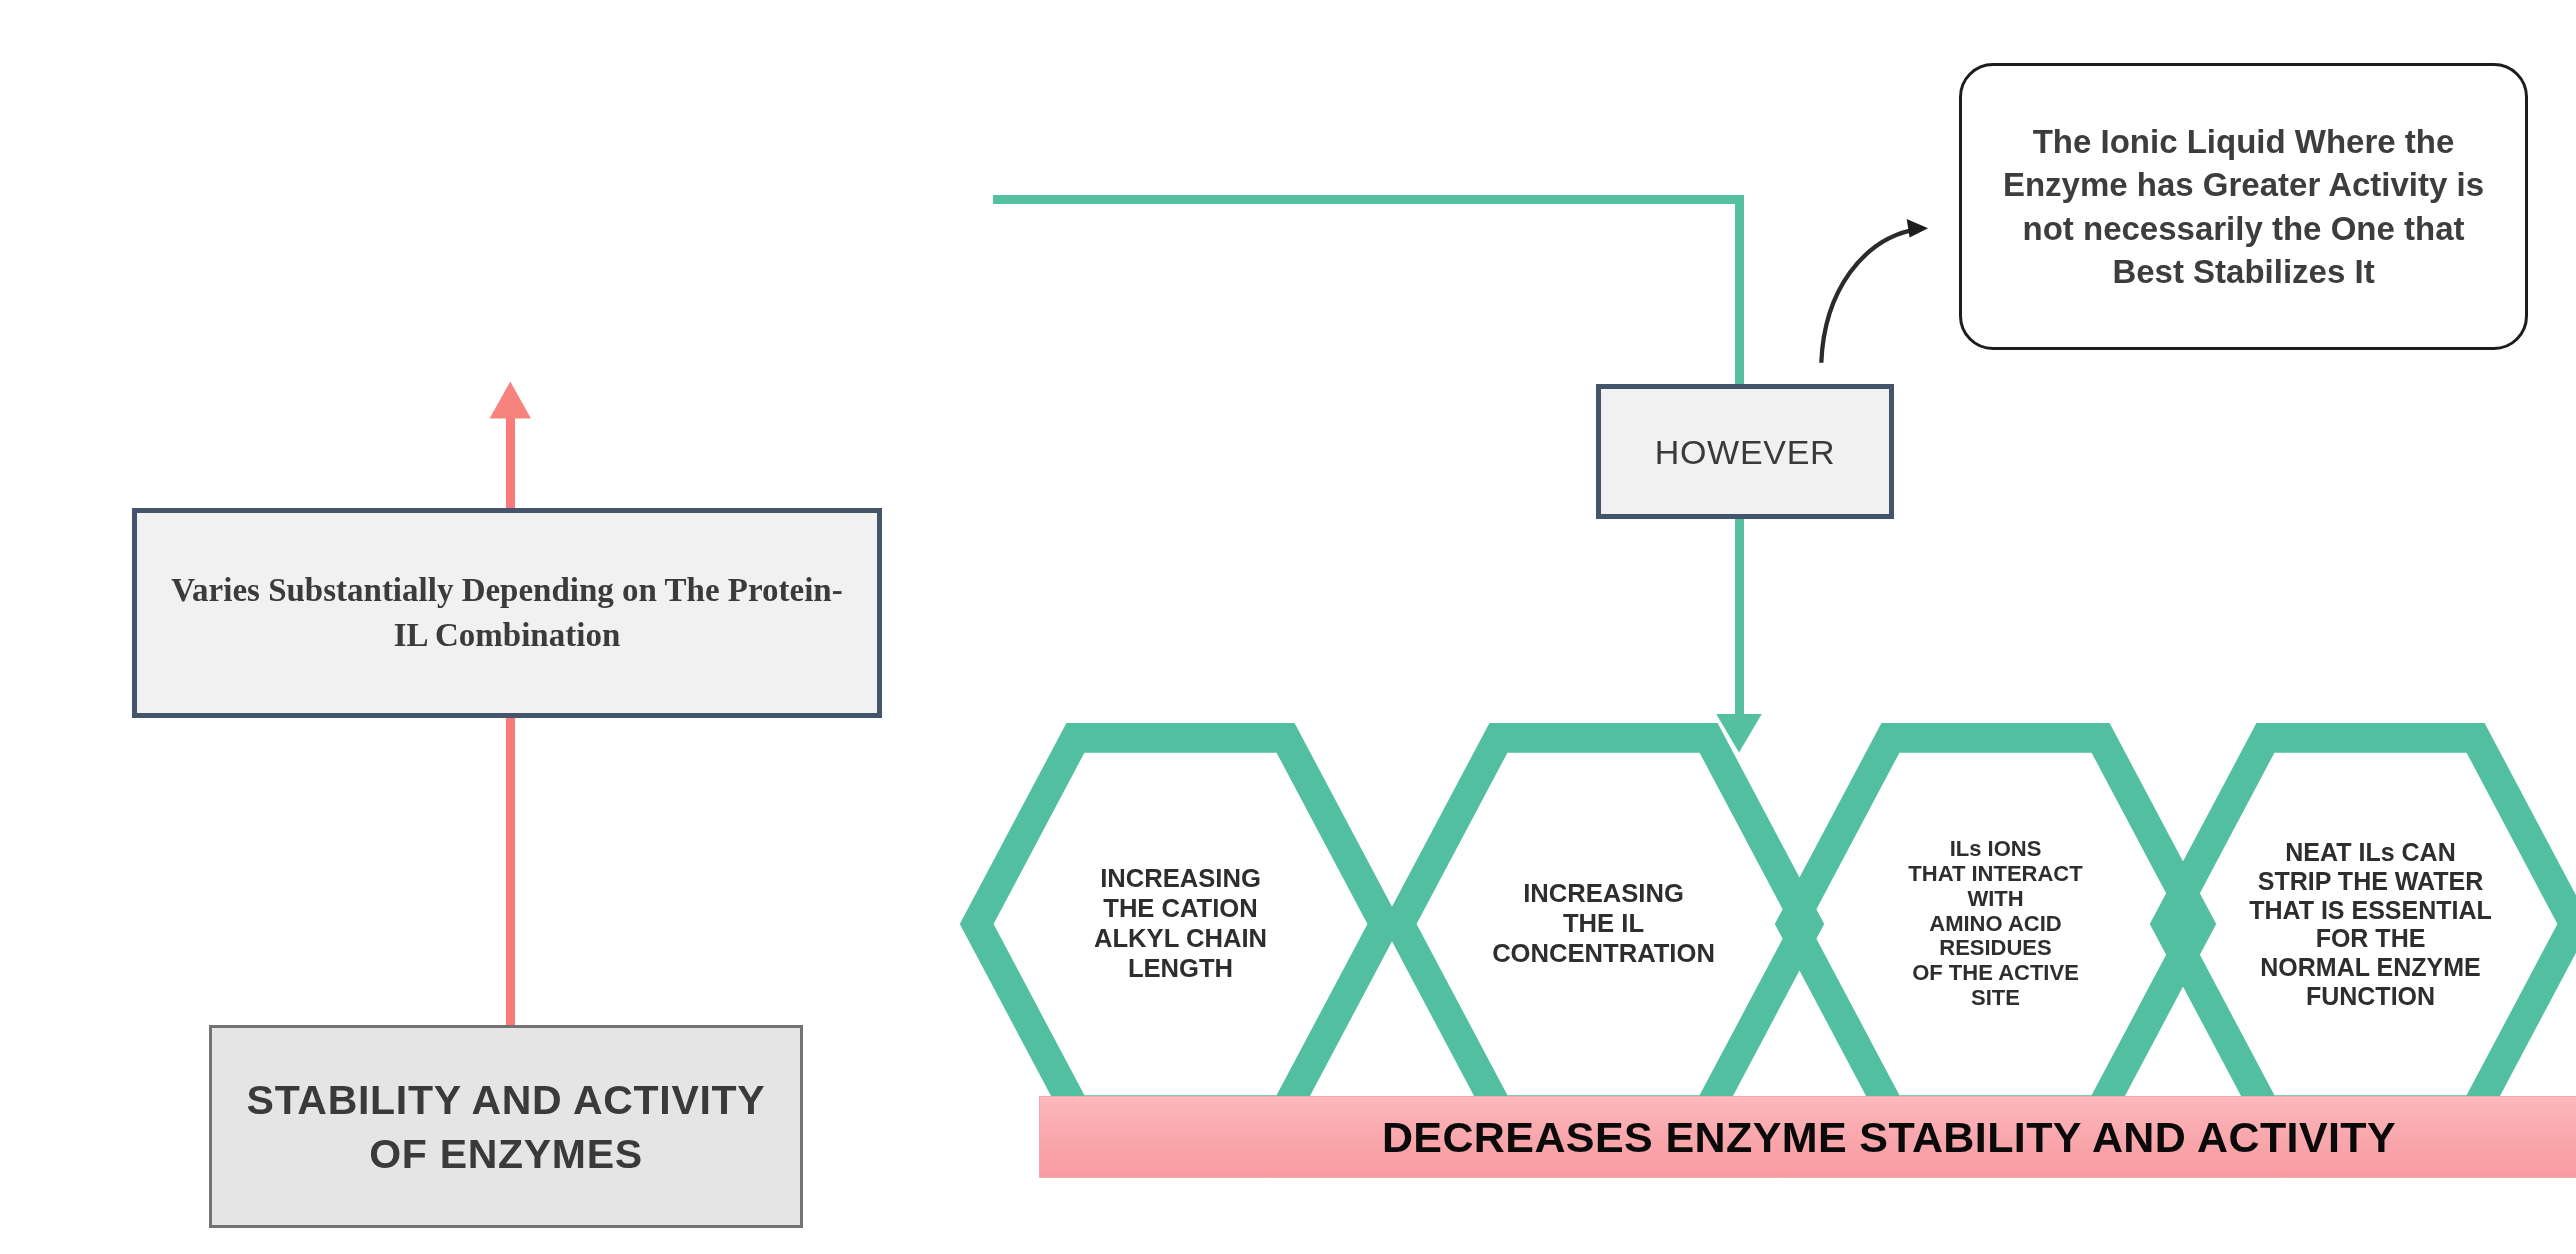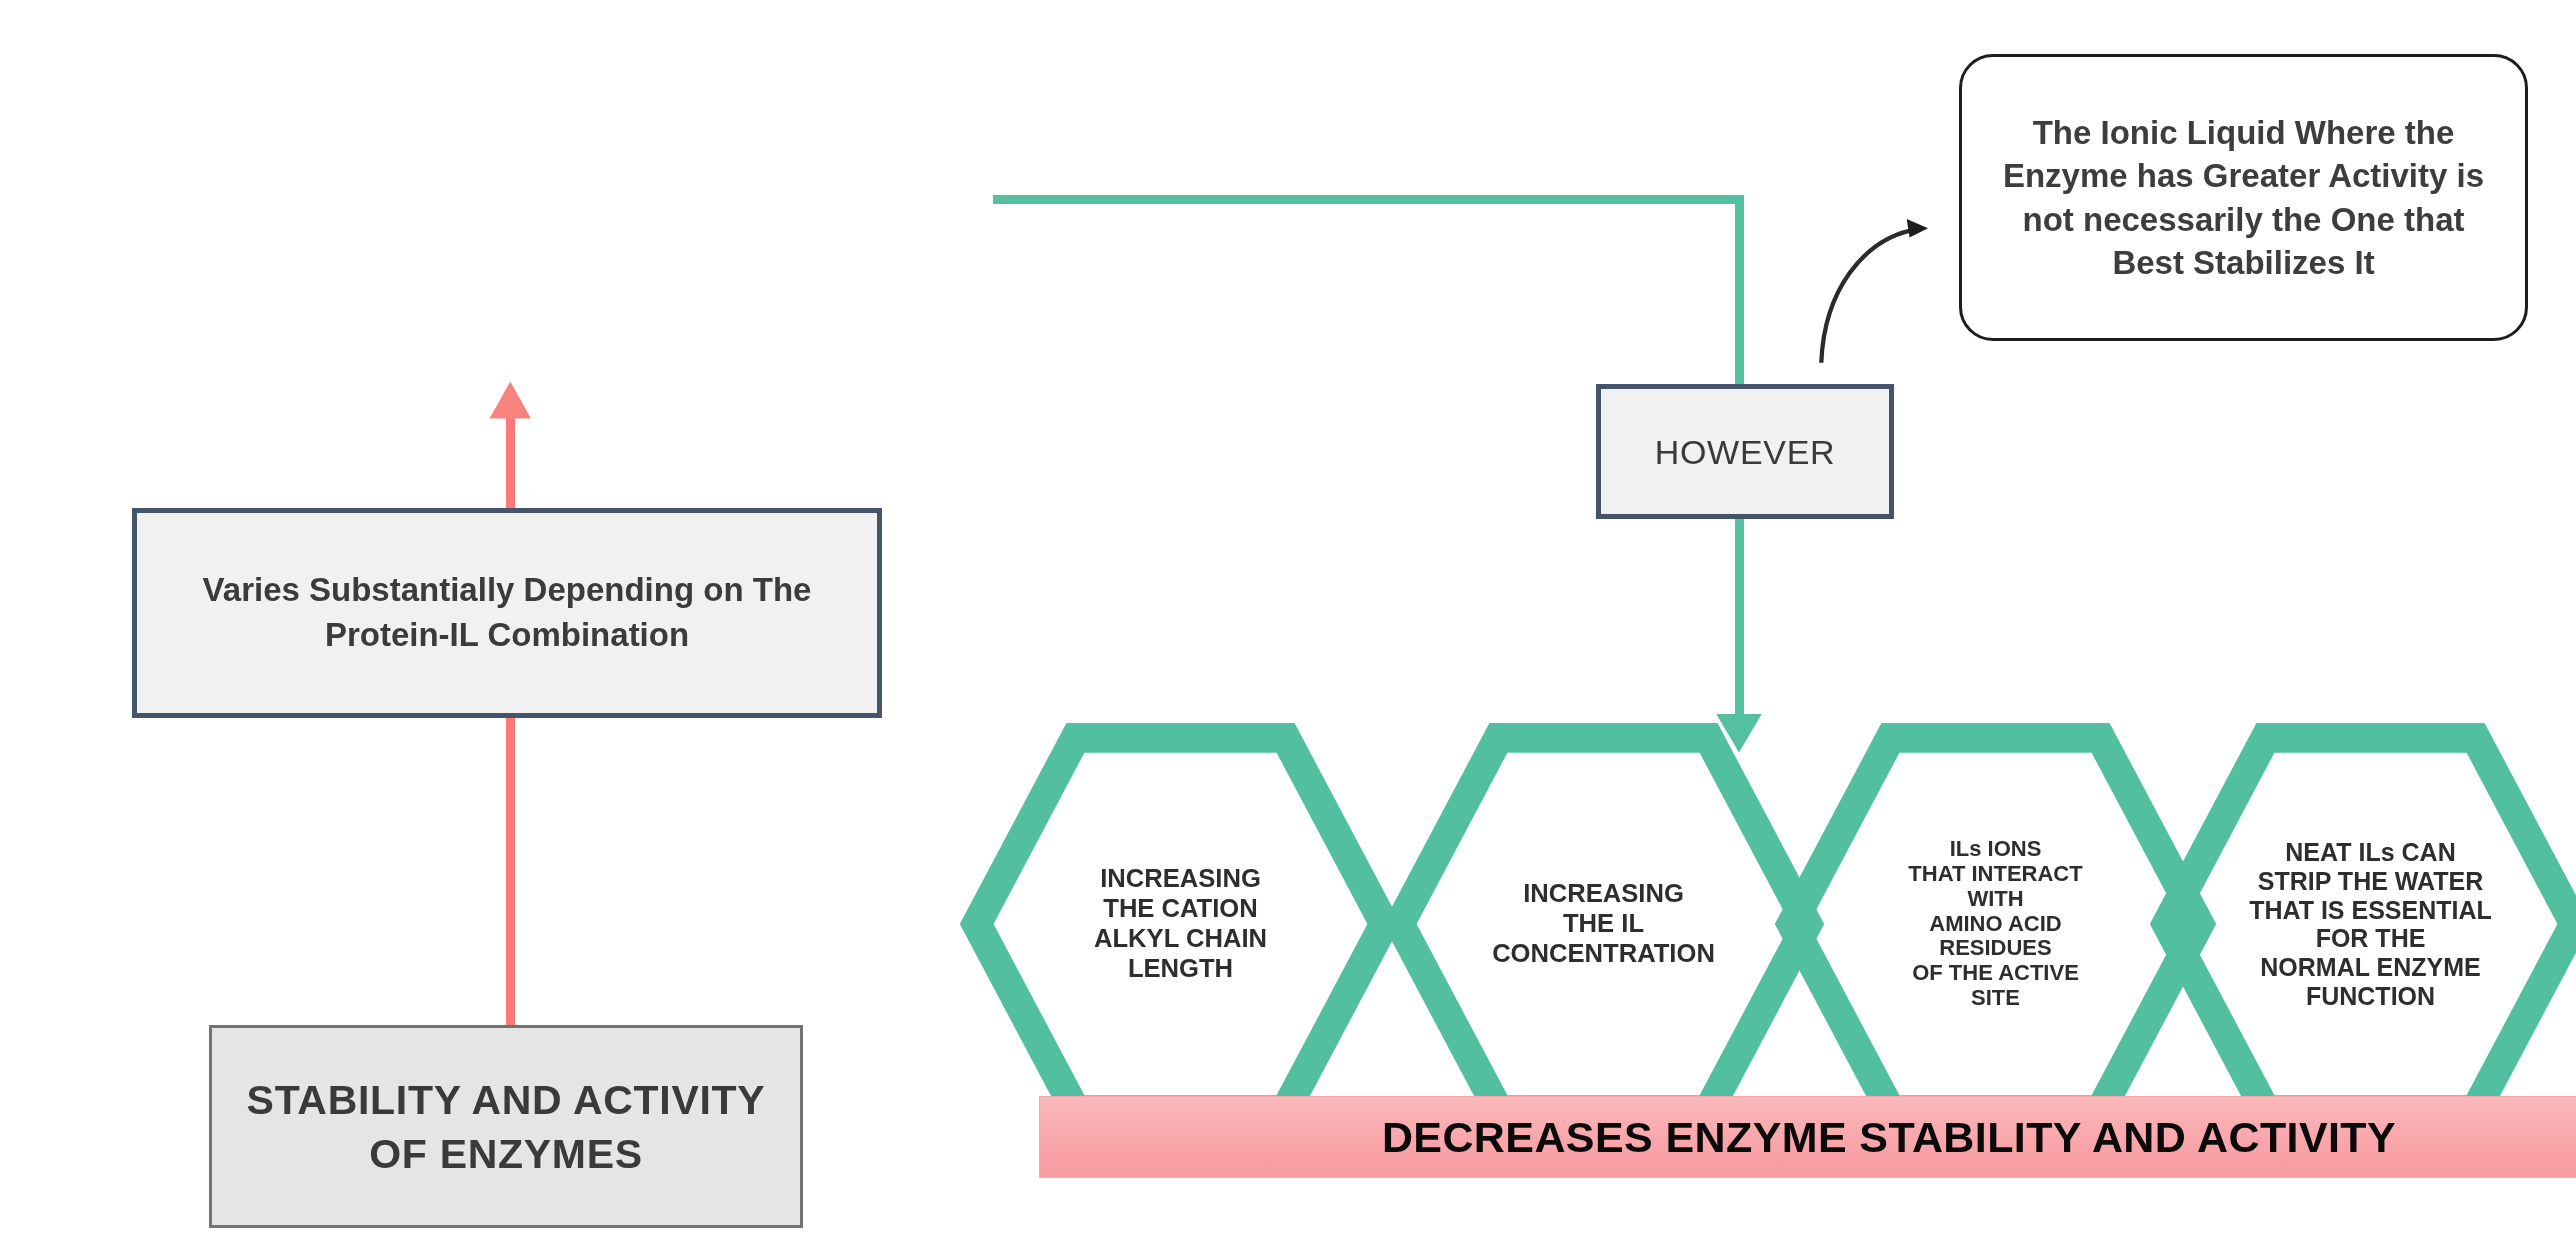--- a/index.html
+++ b/index.html
@@ -22,21 +22,21 @@
   .box-top .txt{
     position:absolute; left:0; right:0; top:50%;
     transform:translateY(-50%);
     text-align:center;
     font-size:39px; font-weight:bold; color:#3a3a3a;
     line-height:1.30; letter-spacing:0.1px;
     padding:0 17px; box-sizing:border-box;
   }
 
   .box-rounded{
-    left:1959px; top:54px; width:569px; height:287px;
+    left:1959px; top:63px; width:569px; height:287px;
     background:#ffffff;
     border:3.6px solid #1d1d1d;
     border-radius:34px;
   }
   .box-rounded .txt{
     position:absolute; left:0; right:0; top:50%;
     transform:translateY(-50%);
     text-align:center;
     font-size:33px; font-weight:bold; color:#3d3d3d;
     line-height:1.32;
@@ -53,20 +53,21 @@
     transform:translateY(-50%);
     text-align:center;
     font-size:34px; font-weight:normal; color:#3a3a3a;
     letter-spacing:0.7px;
   }
 
   .box-varies{
     left:132px; top:508px; width:750px; height:210px;
     background:#f1f1f1;
     border:5px solid #44556b;
+    font-family:Liberation Serif, serif;
   }
   .box-varies .txt{
     position:absolute; left:0; right:0; top:50%;
     transform:translateY(-50%);
     text-align:center;
     font-size:33px; font-weight:bold; color:#3b3b3b;
     line-height:1.35;
     padding:0 28.4px; box-sizing:border-box;
   }
 

